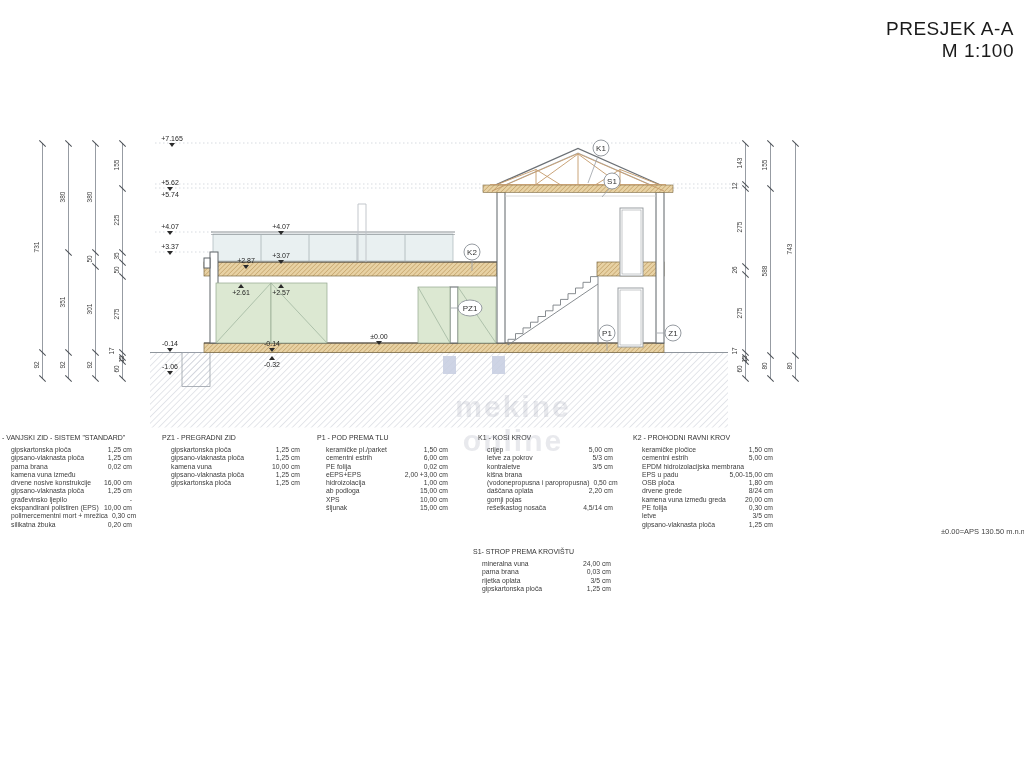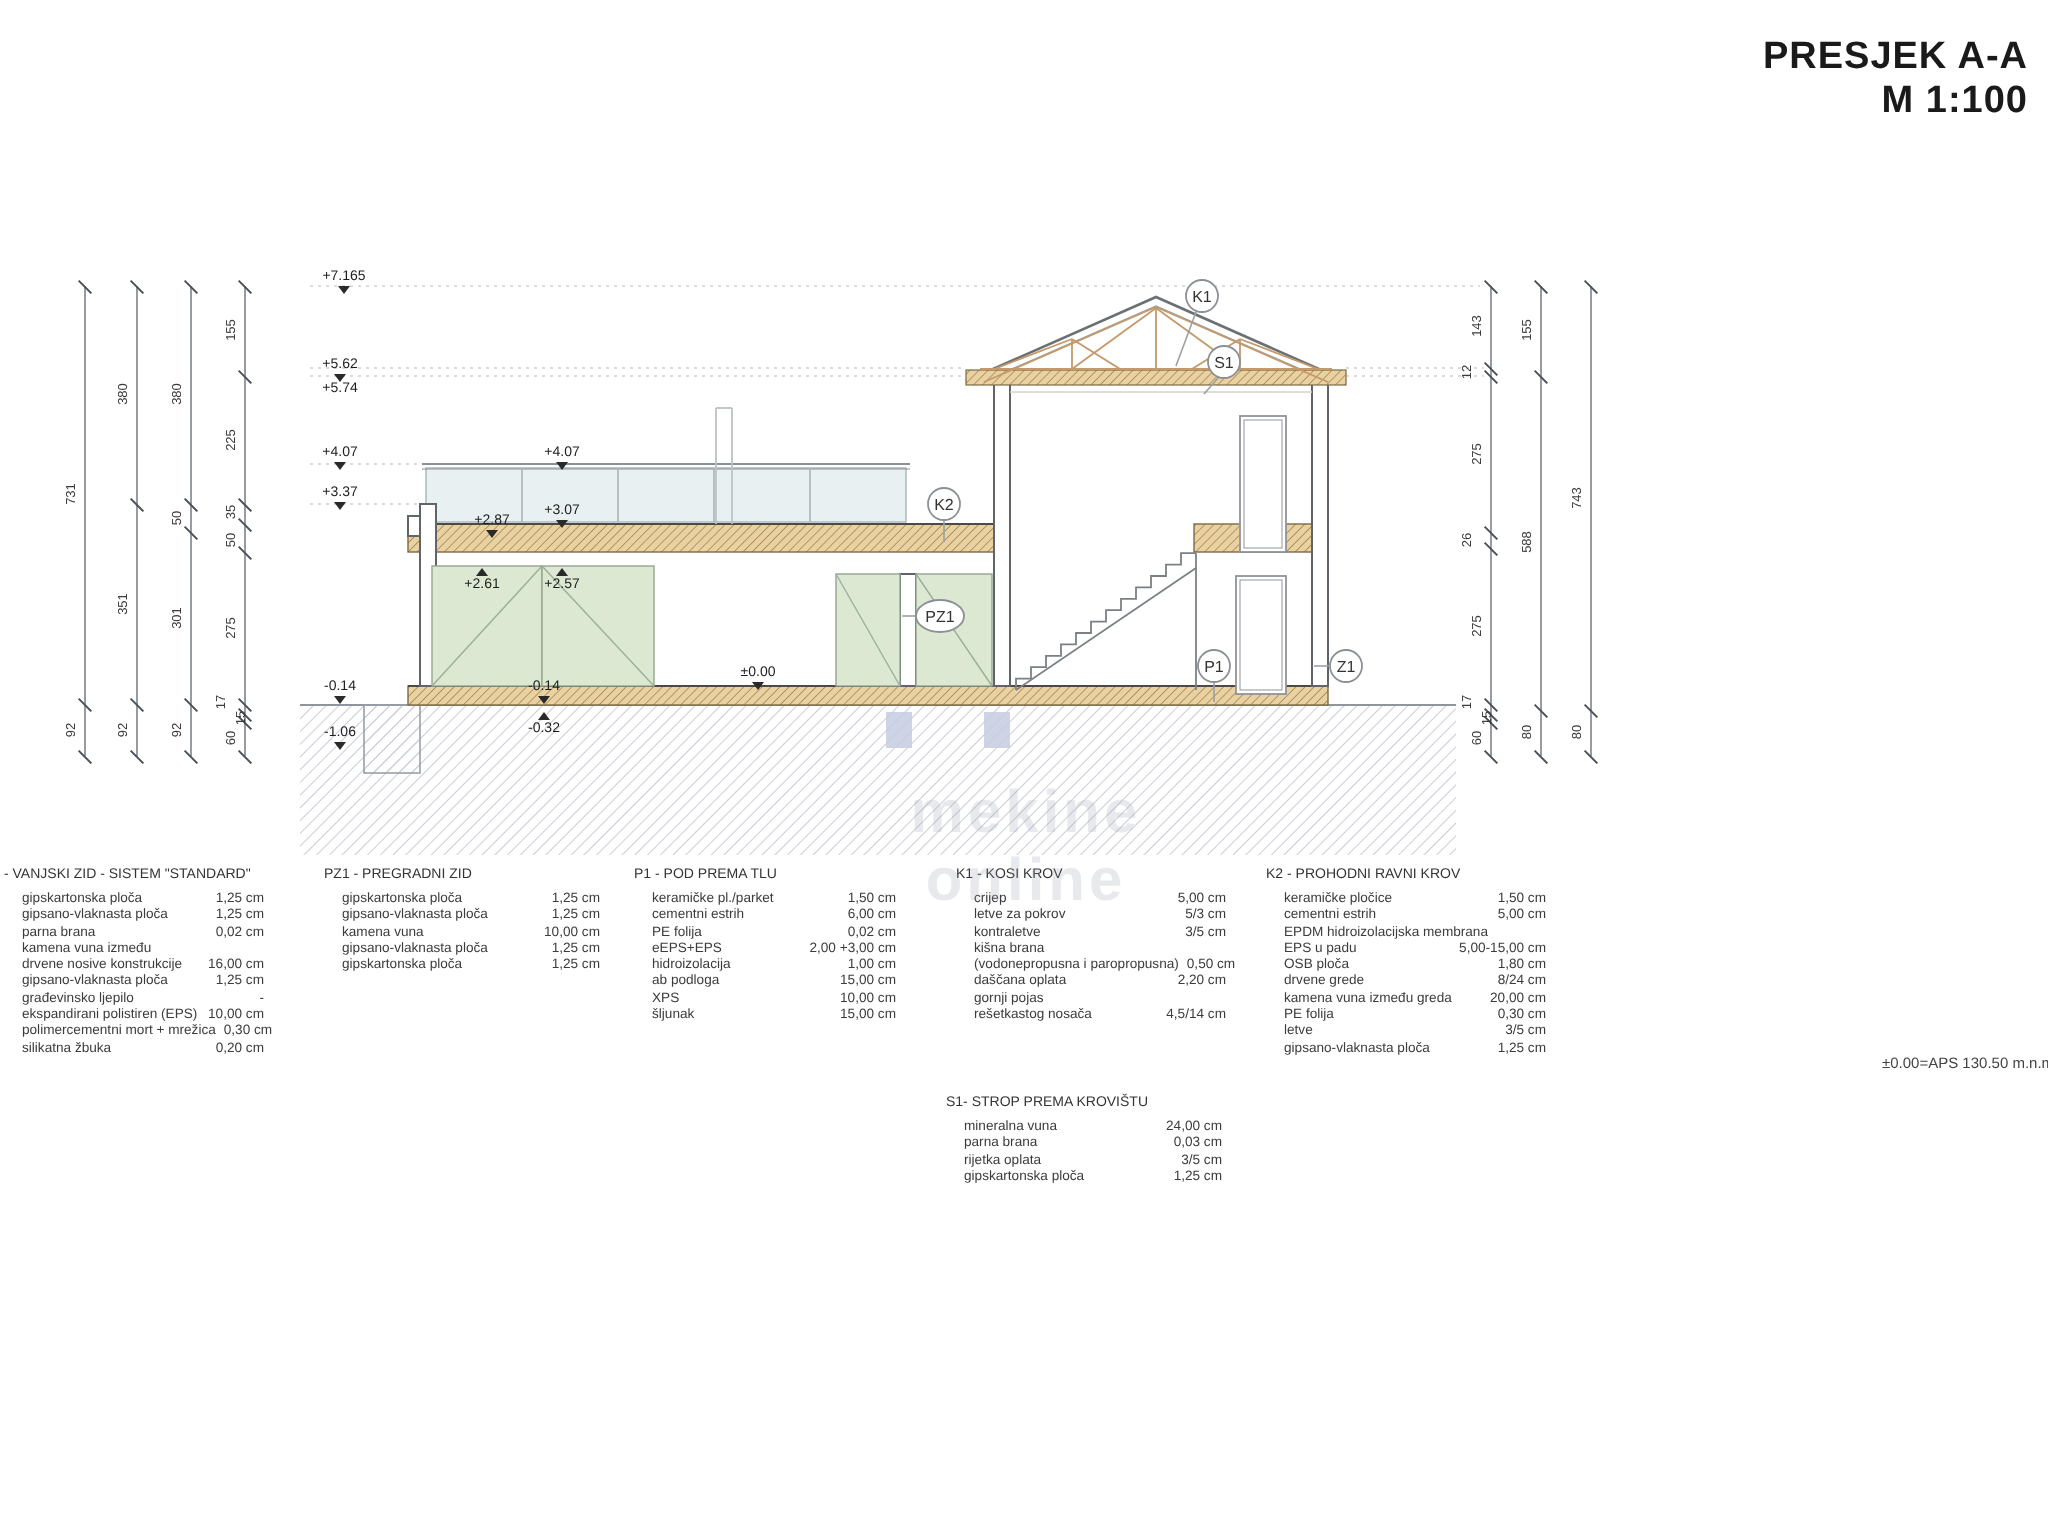--- a/index.html
+++ b/index.html
@@ -1,19 +1,19 @@
 <!DOCTYPE html>
 <html><head>
 <meta charset="utf-8">
 <style>
   html,body{margin:0;padding:0;background:#fff;}
   #stage{position:relative;width:1024px;height:768px;background:#fff;overflow:hidden;
          font-family:"Liberation Sans", sans-serif;color:#222;}
   
-  .title{position:absolute;top:18px;right:10px;text-align:right;font-weight:bold;
+  .title{position:absolute;top:18px;right:10px;text-align:right;font-weight:normal;
          font-size:19px;line-height:22px;color:#1a1a1a;letter-spacing:.5px;}
   
   .aps-note{position:absolute;left:941px;top:527px;font-size:7.5px;color:#444;white-space:nowrap;}
   
   .watermark{position:absolute;left:408px;top:390px;width:210px;text-align:center;
              font-size:30px;font-weight:bold;letter-spacing:2px;color:rgba(150,155,175,0.22);}
   
   .elev{position:absolute;width:44px;margin-left:-22px;text-align:center;
         font-size:7px;line-height:7px;color:#1d1d1d;}
   .tri-down{width:0;height:0;border-left:3.5px solid transparent;border-right:3.5px solid transparent;

